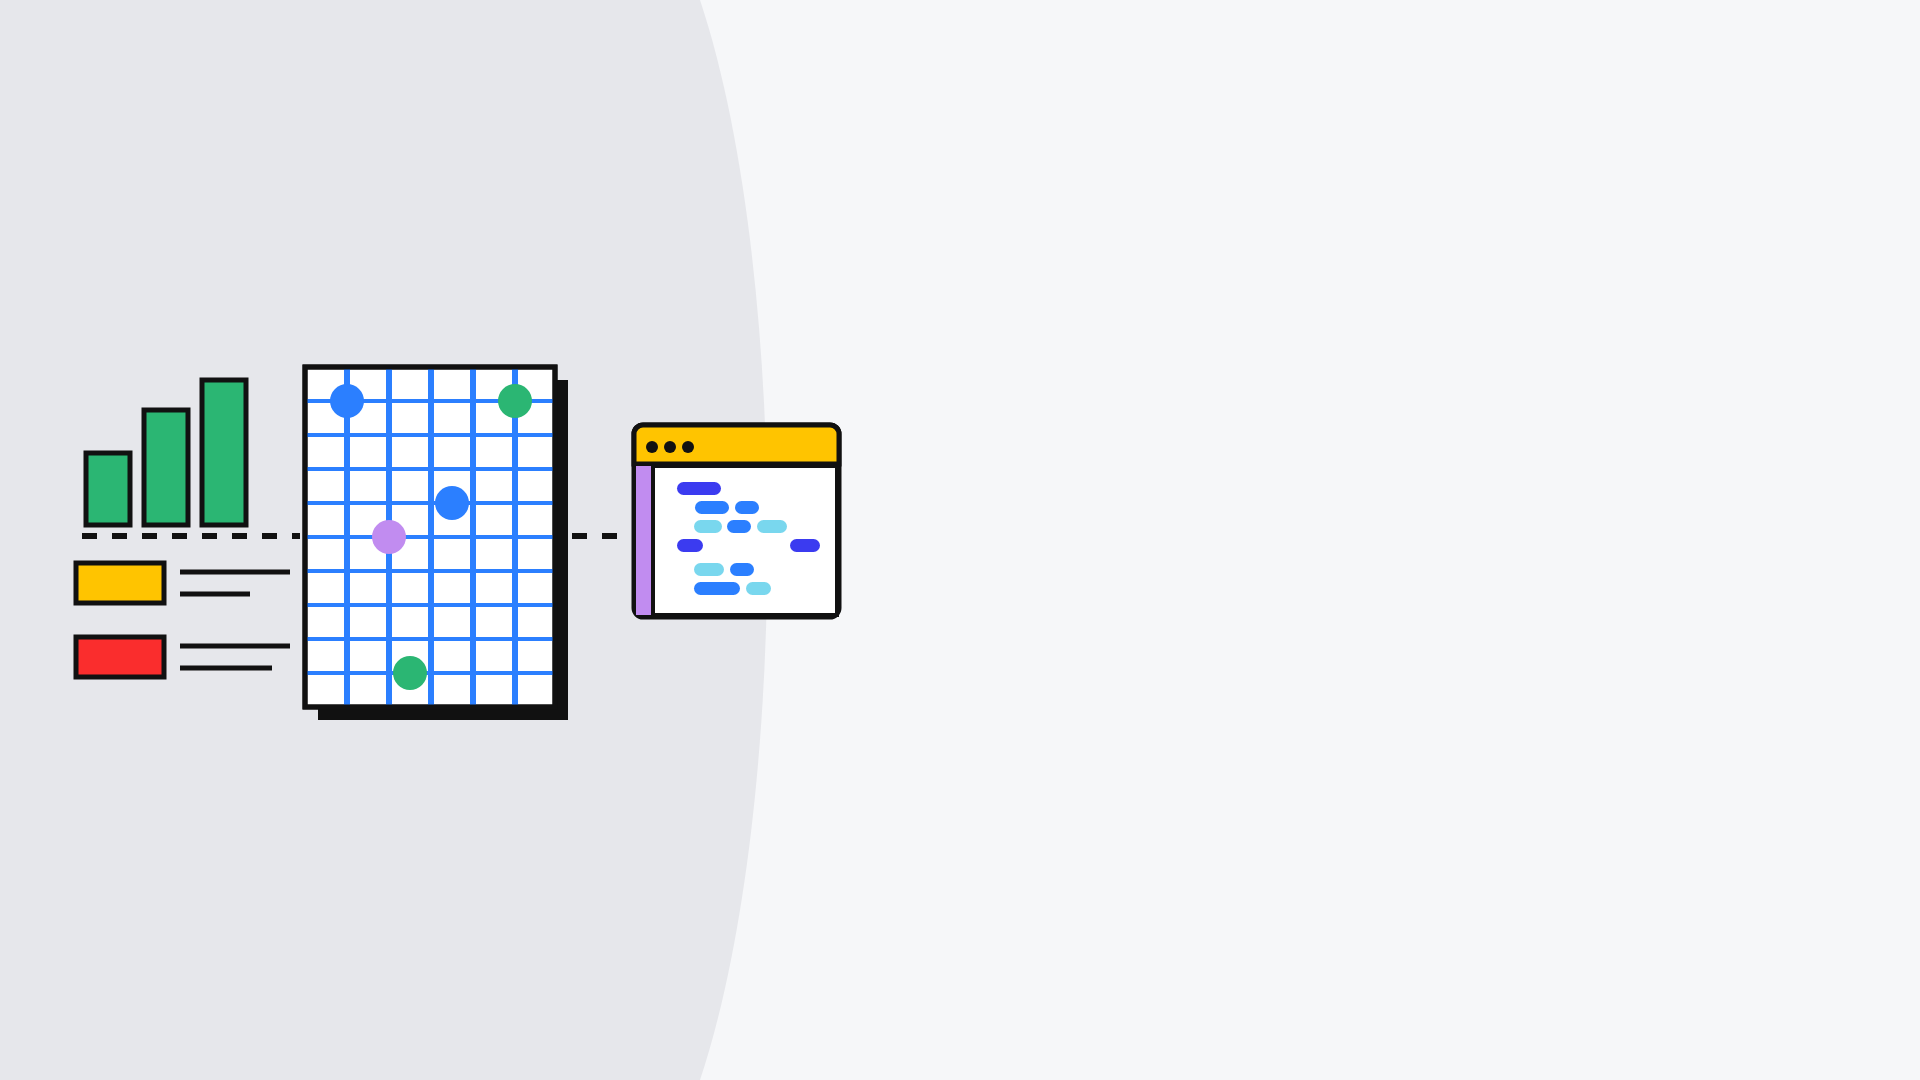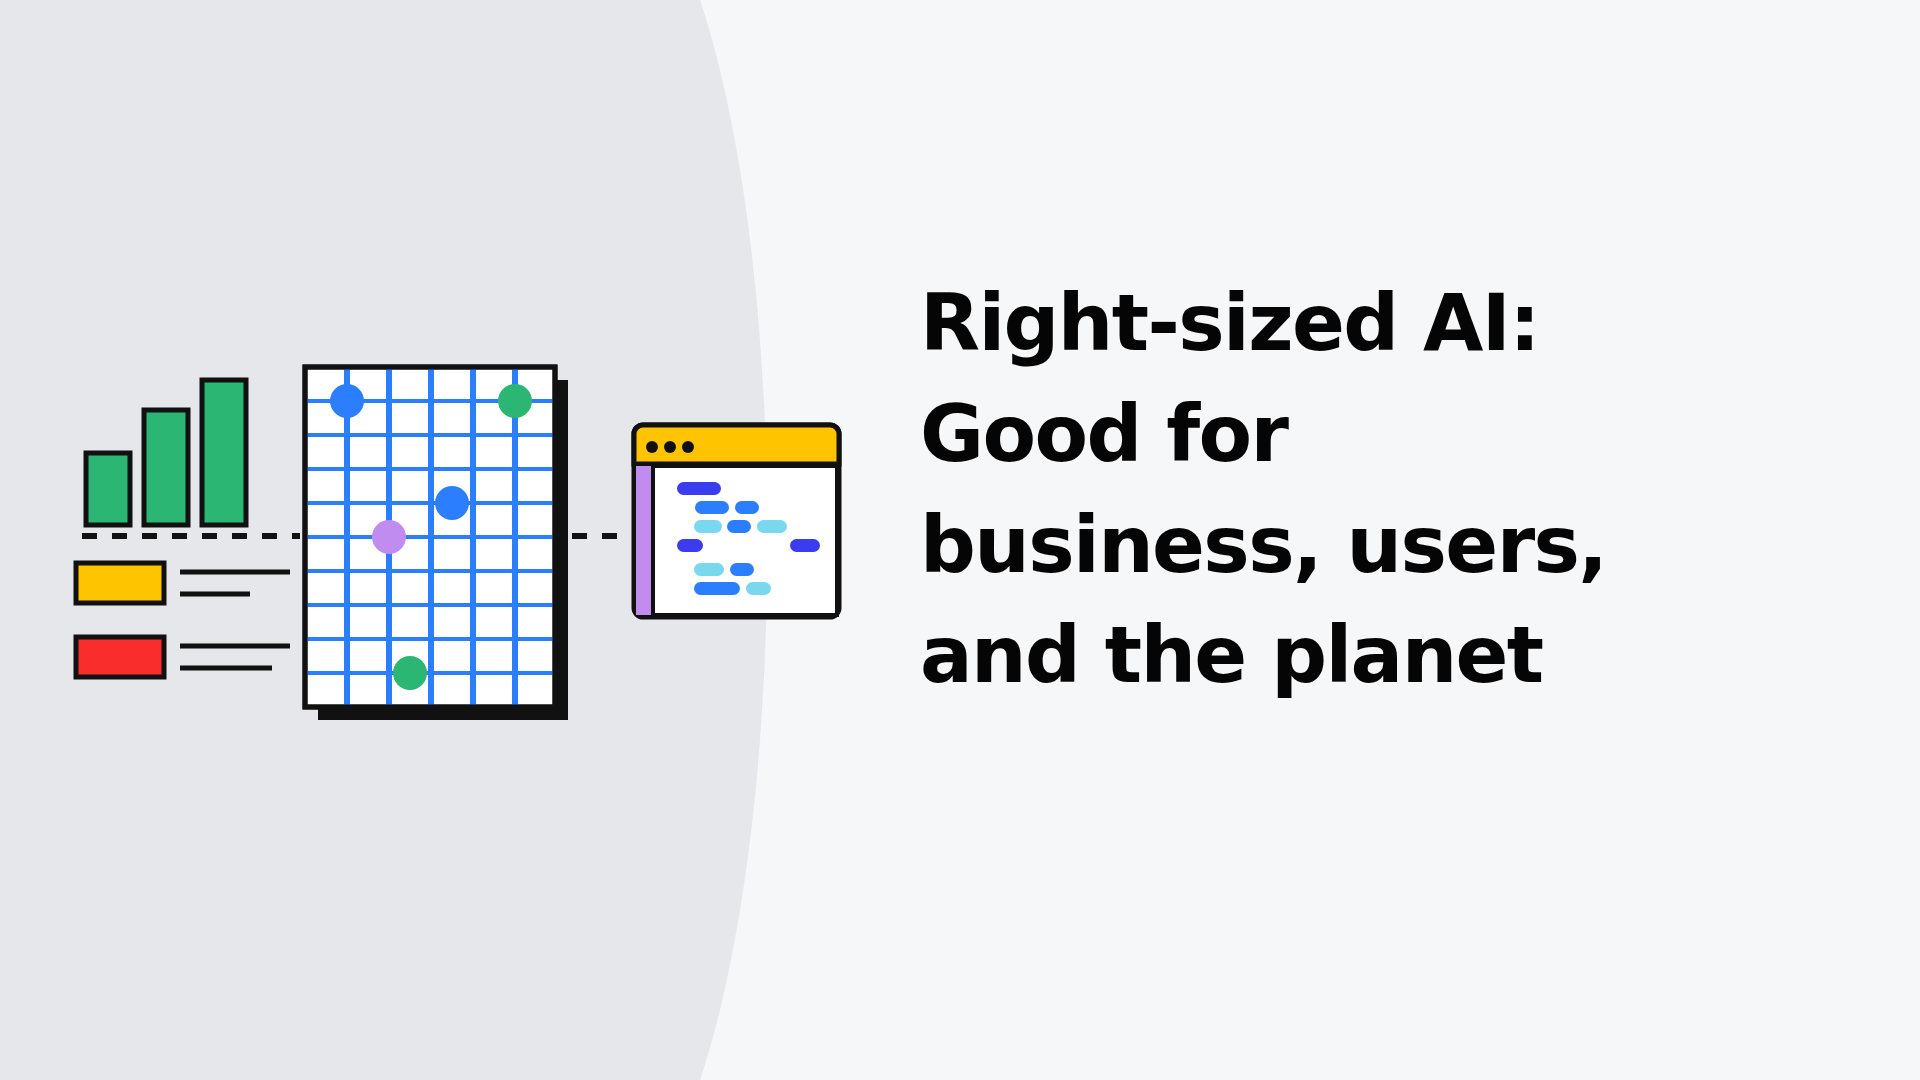--- a/index.html
+++ b/index.html
@@ -157,20 +157,14 @@
           <rect x="730" y="563" width="24" height="13" rx="6.5" fill="#2b7fff"></rect>
 
           <rect x="694" y="582" width="46" height="13" rx="6.5" fill="#2b7fff"></rect>
           <rect x="746" y="582" width="25" height="13" rx="6.5" fill="#79d7ee"></rect>
         </g>
       </g>
 
     </svg>
   </div>
 
-  <div id="headline-block">
-    <h1 id="headline">Right-sized AI:
-Good for
-business, users,
-and the planet</h1>
-  </div>
 
 </div>
 
 </body></html>

